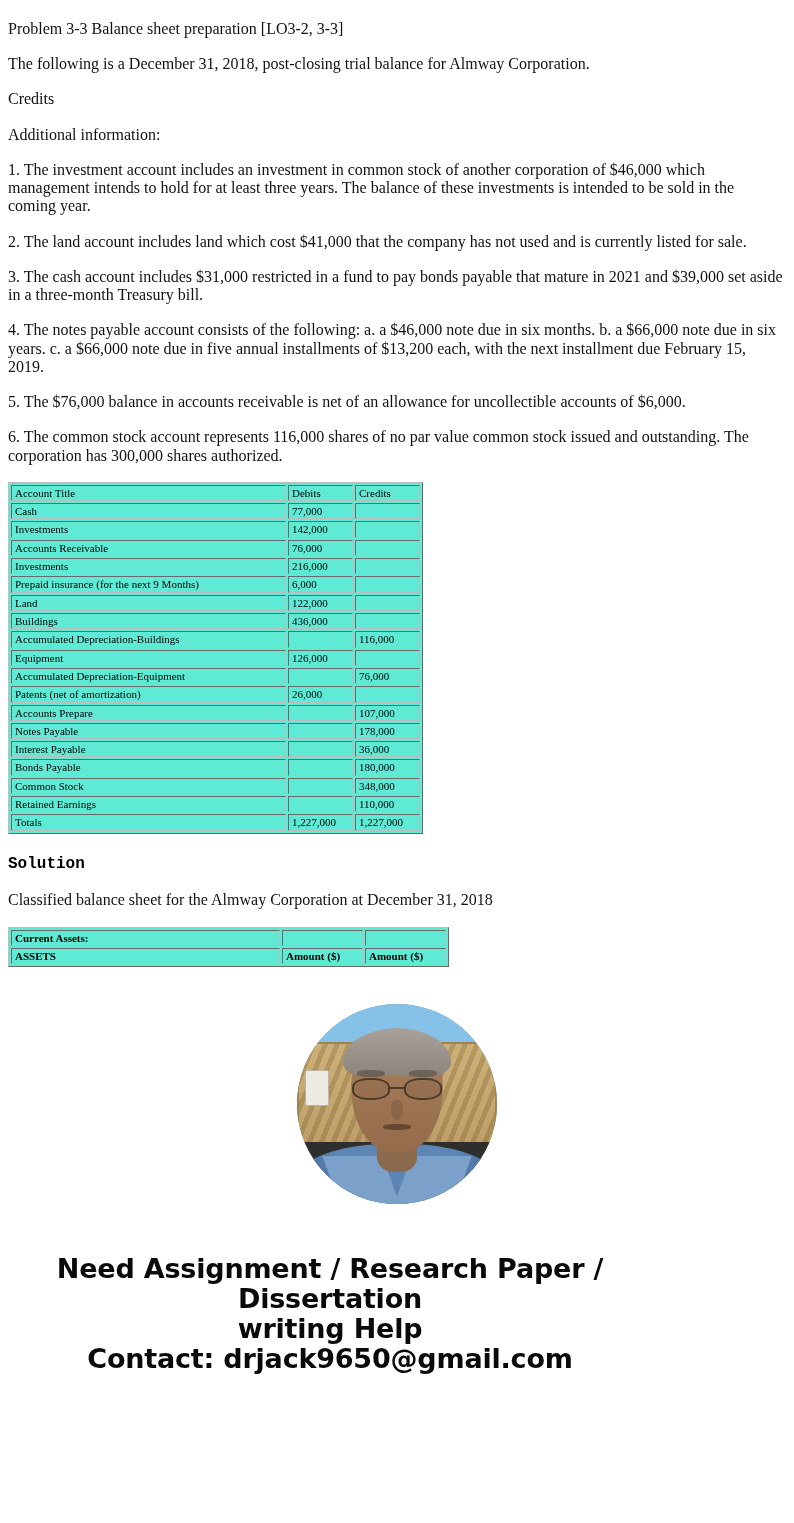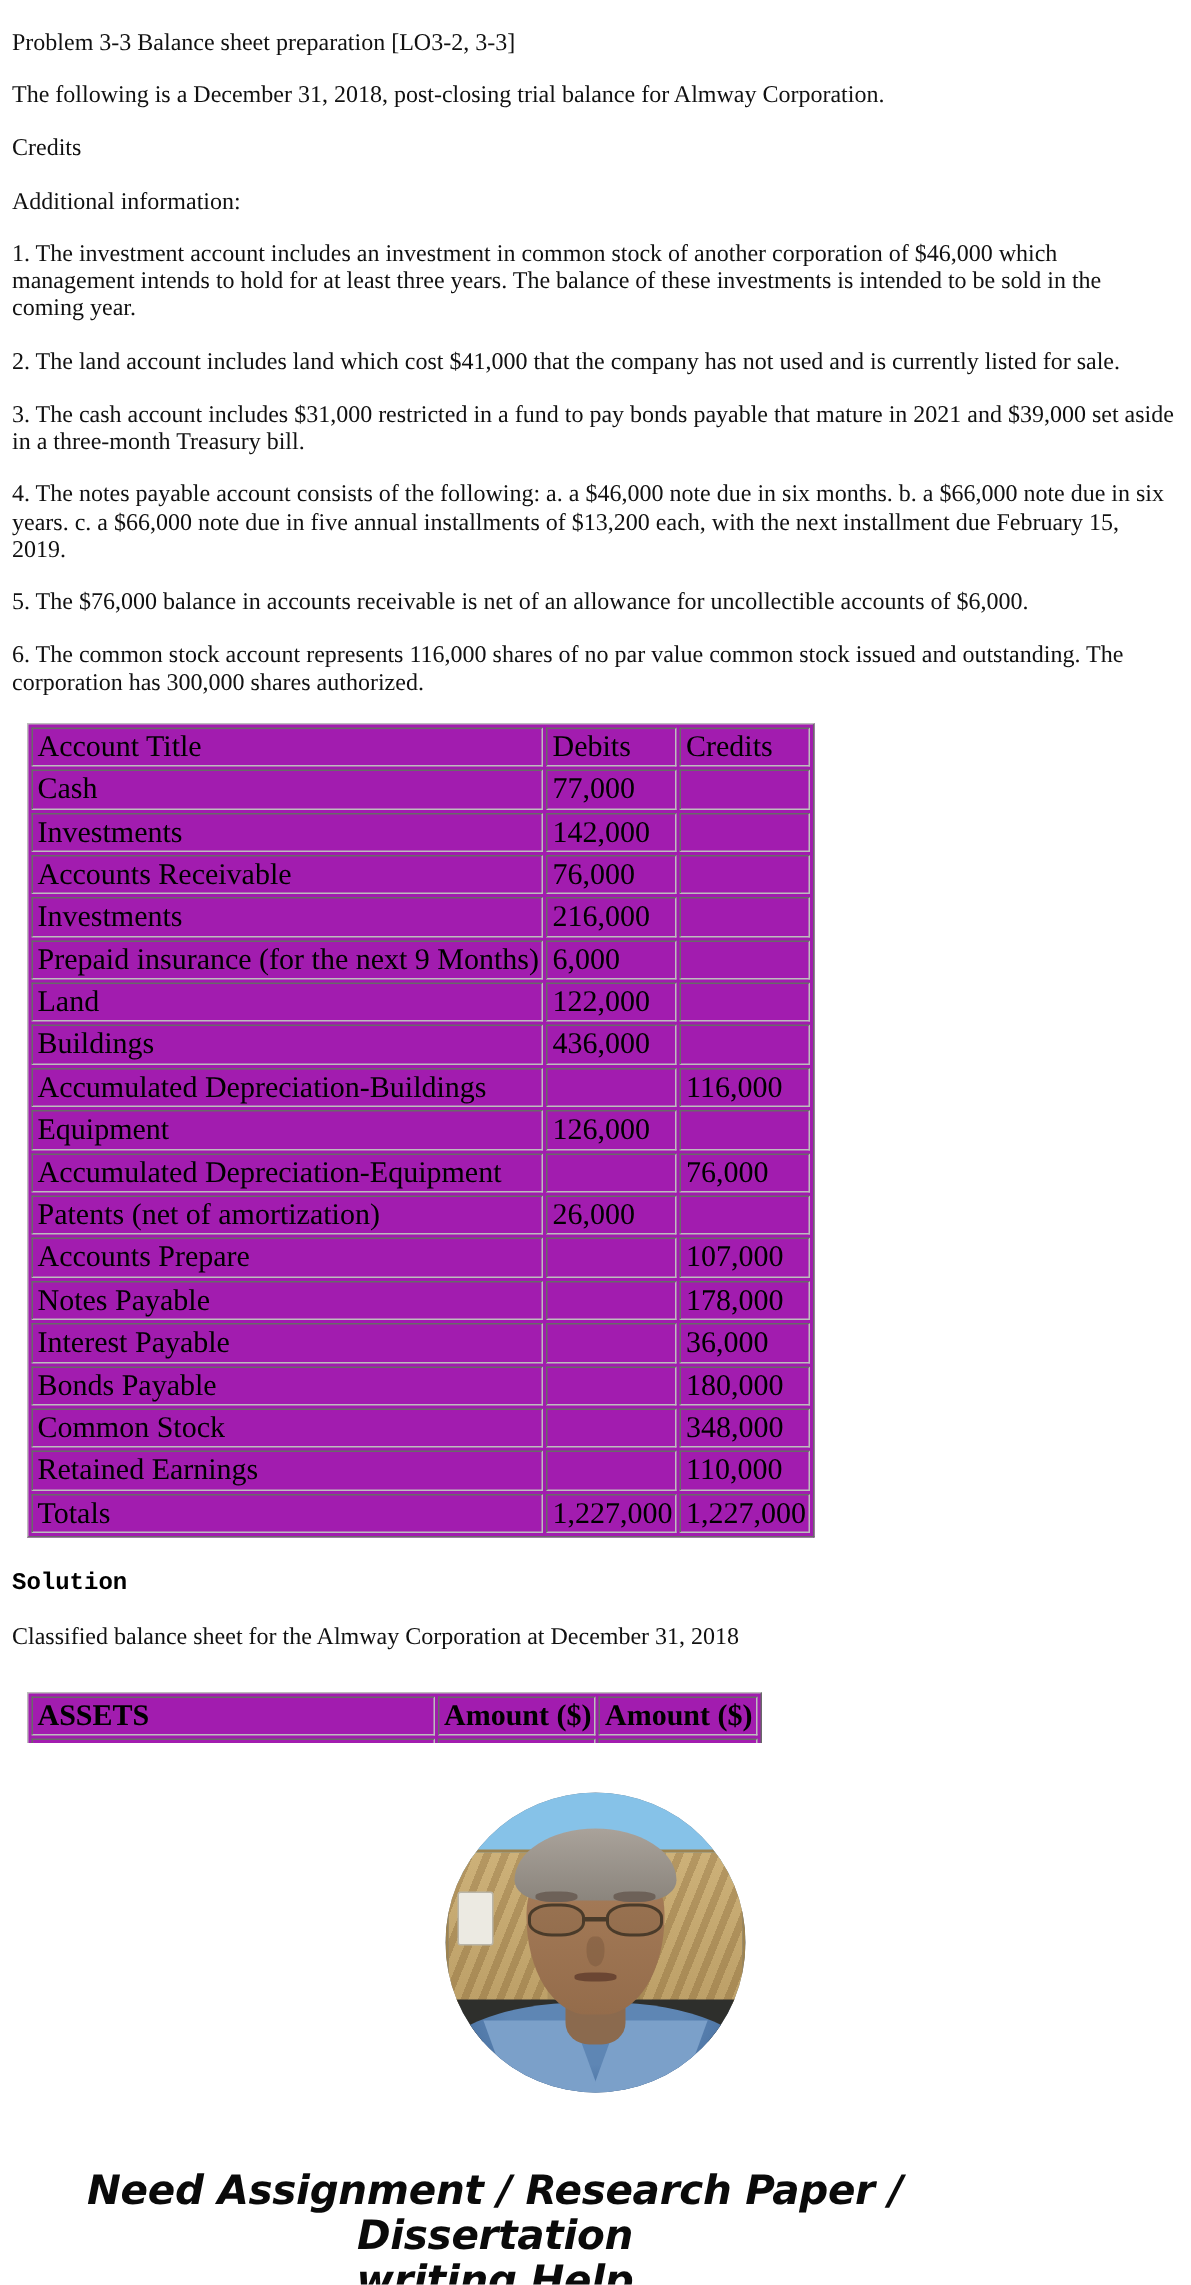--- a/index.html
+++ b/index.html
@@ -34,24 +34,24 @@
     margin: 0 0 18px 0;
     line-height: 1.1;
     font-family: Liberation Mono, monospace;
   }
 
   
   table.legacy {
     border-collapse: separate;
     border-spacing: 2px;
     border: 1px outset #bdbdbd;
-    background: #a21caf;
-    font-size: 20px;
+    background: #5eead4;
+    font-size: 11px;
     line-height: 1.12;
-    margin: 10px;
+    margin: 0;
   }
   table.legacy td {
     border: 1px inset #bdbdbd;
     padding: 1px 2px 1px 3px;
     vertical-align: top;
     white-space: nowrap;
   }
   table.legacy td.b { font-weight: bold; }
 
   
@@ -165,21 +165,20 @@
   .promo {
     width: 660px;
     text-align: center;
     font-family: "DejaVu Sans", "Liberation Sans", sans-serif;
     font-weight: bold;
     font-size: 27px;
     line-height: 1.12;
     color: #0a0a0a;
     margin-top: 46px;
     letter-spacing: -0.2px;
-    font-style: italic;
   }
   .promo .line2 { display: block; }
   .promo .line3 { display: block; }
 </style>
 </head>
 <body>
 
 <div class="doc">
 
   <p class="para">Problem 3-3 Balance sheet preparation [LO3-2, 3-3]</p>
@@ -295,28 +294,28 @@
     </tbody>
   </table>
 
   <h3 class="solution-heading">Solution</h3>
   <p class="para">Classified balance sheet for the Almway Corporation at December 31, 2018</p>
 
   <div class="tbl-clip">
     <table class="legacy" id="solution-table">
       <tbody>
         <tr>
+          <td class="col-title b">Current Assets:</td>
+          <td class="col-amt"></td>
+          <td class="col-amt"></td>
+        </tr>
+        <tr>
           <td class="col-title b">ASSETS</td>
           <td class="col-amt b">Amount ($)</td>
           <td class="col-amt b">Amount ($)</td>
-        </tr>
-        <tr>
-          <td class="col-title b">Current Assets:</td>
-          <td class="col-amt"></td>
-          <td class="col-amt"></td>
         </tr>
 
       </tbody>
     </table>
   </div>
 </div>
 
 <div class="photo-wrap">
   <div class="avatar">
     <div class="av-sky"></div>

